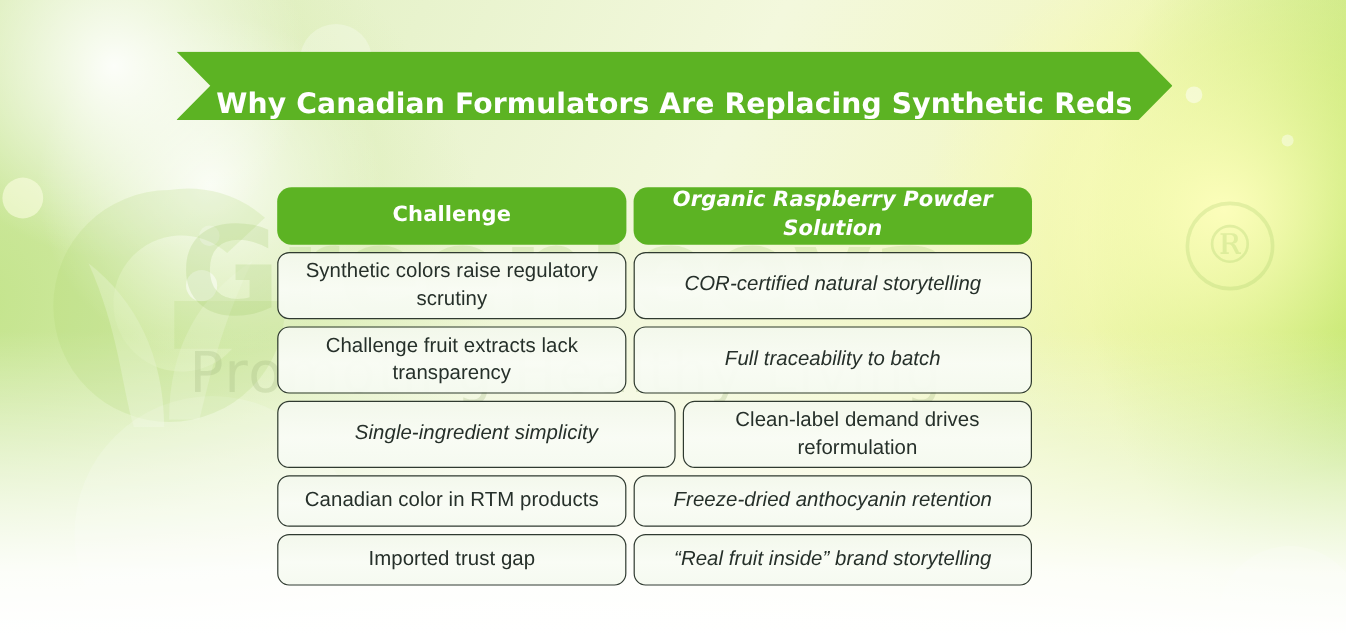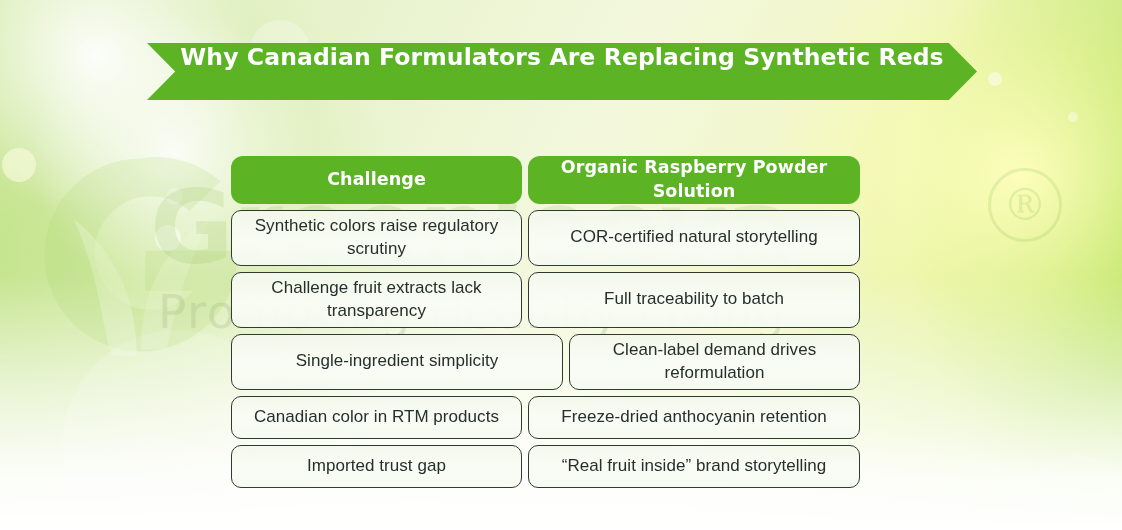--- a/index.html
+++ b/index.html
@@ -117,21 +117,21 @@
 
   
   .banner {
     position: absolute;
     left: 147px;
     top: 43px;
     width: 830px;
     height: 57px;
     background: #5cb323;
     display: flex;
-    align-items: flex-start;
+    align-items: flex-end;
     justify-content: center;
     clip-path: polygon(0% 0%, 96.6% 0%, 100% 50%, 96.6% 100%, 0% 100%, 3.4% 50%);
   }
   .banner-title {
     color: #ffffff;
     font-size: 23.5px;
     font-weight: 700;
     letter-spacing: 0.1px;
     white-space: nowrap;
     font-family: "DejaVu Sans", sans-serif;
@@ -171,21 +171,21 @@
     border: none;
     background: #5cb323;
     color: #ffffff;
     font-size: 17.5px;
     font-weight: 700;
     border-radius: 12px;
     letter-spacing: 0.1px;
     font-family: "DejaVu Sans", sans-serif;
   }
   .row.header .cell.wide { width: 332px; }
-  .row .cell.wide { width: 332px; }
+  .row .cell.wide { width: 332px; font-style: italic; }
 </style>
 </head>
 <body>
 
 <div class="bg"></div>
 
 <div class="bokeh b1"></div>
 <div class="bokeh b2"></div>
 <div class="bokeh b3"></div>
 <div class="bokeh b4"></div>

